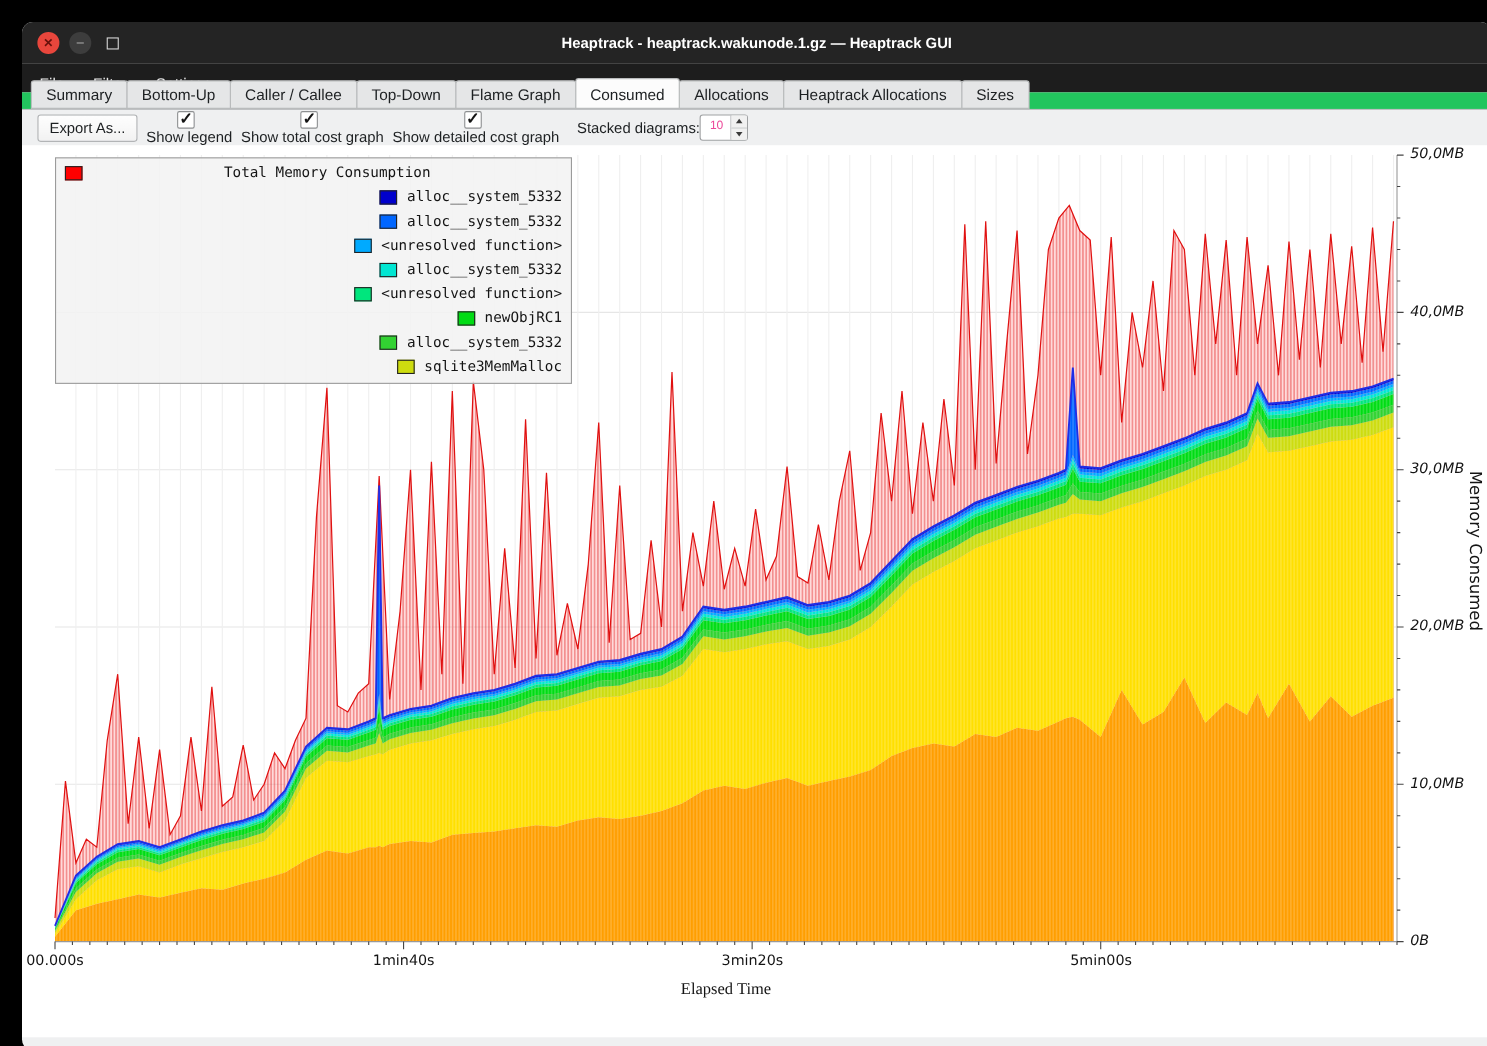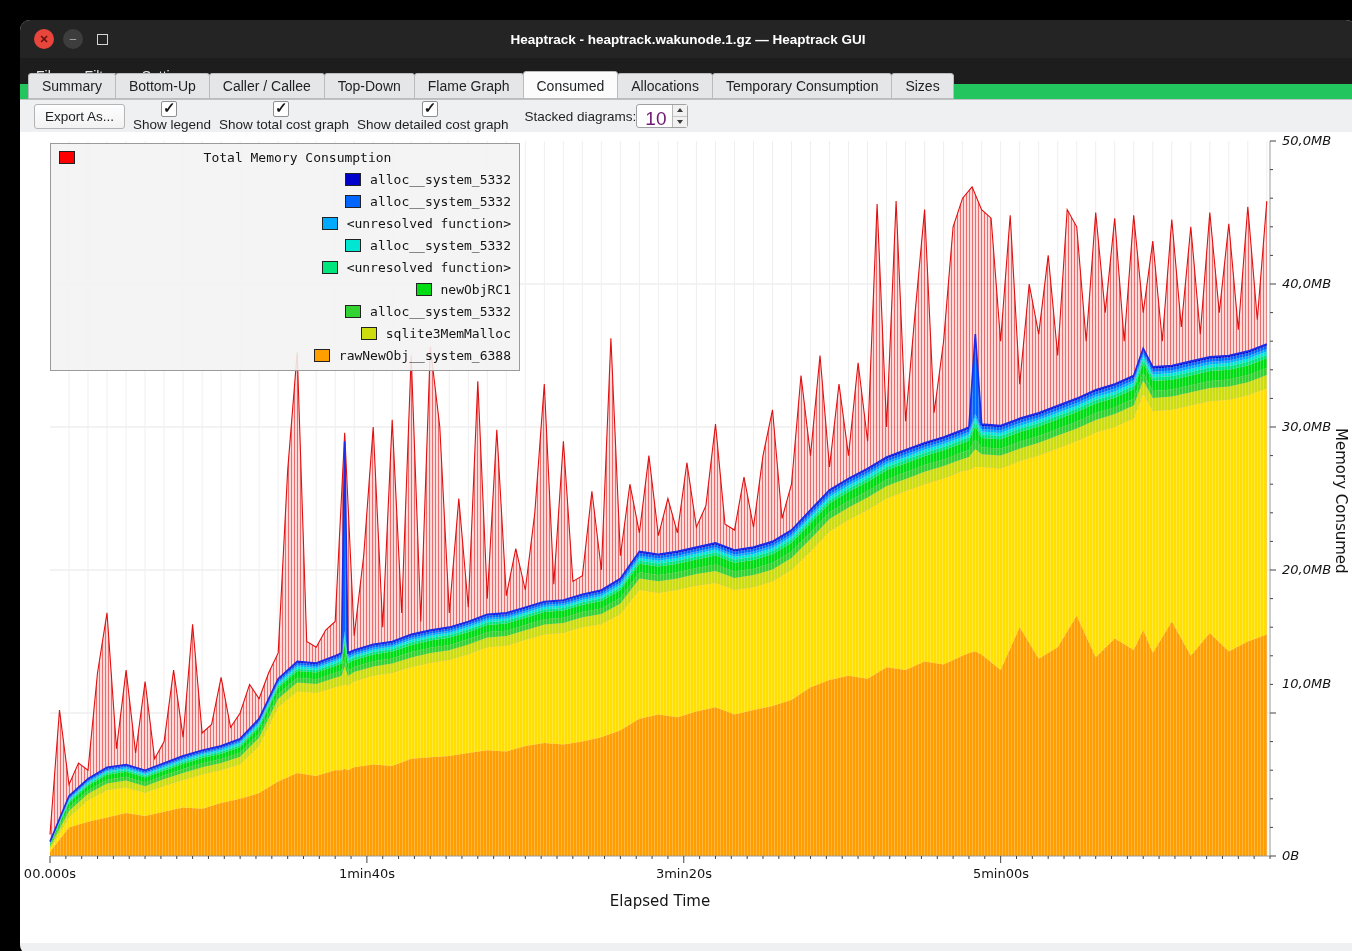--- a/index.html
+++ b/index.html
@@ -30,33 +30,33 @@
 
   
   .toolbar { height:32px; background:#eff0f1; display:flex; align-items:center; padding:0 14px; gap:0; }
   .btn { font-family:"Liberation Sans", sans-serif; font-size:13.5px; color:#1d2022; background:linear-gradient(#fefefe,#f2f2f2); border:1px solid #b2b4b6; border-radius:3px; padding:4px 10px; cursor:pointer; }
   .cb { display:flex; align-items:center; margin-left:8px; cursor:pointer;flex-direction:column; }
   .cb .box { width:16px; height:16px; background:#ffffff; border:1px solid #8d8f91; border-radius:2px; margin-right:6px; position:relative; }
   .cb.checked .box::after { content:"✓"; position:absolute; left:1px; top:-3px; font-size:15px; font-weight:bold; color:#141414; }
   .cb .cbl { font-size:13.5px; color:#1d2022; }
   .spin-label { font-size:13.5px; color:#1d2022; margin-left:16px; }
   .spinbox { display:flex; align-items:stretch; background:#ffffff; border:1px solid #9fa1a3; border-radius:3px; height:24px; }
-  .spin-val { font-size:19px; color:#701a75; padding:3px 6px 0 8px; min-width:24px; }
+  .spin-val { font-size:11px; color:#ec4899; padding:3px 6px 0 8px; min-width:24px; }
   .spin-btns { display:flex; flex-direction:column; border-left:1px solid #b5b7b9; width:15px; }
   .sb { flex:1; display:flex; align-items:center; justify-content:center; background:#f1f1f1; cursor:pointer; }
   .sb.up { border-bottom:1px solid #c4c6c8; }
   .tri-up { width:0; height:0; border-left:3.5px solid transparent; border-right:3.5px solid transparent; border-bottom:4.5px solid #3a3a3a; }
   .tri-down { width:0; height:0; border-left:3.5px solid transparent; border-right:3.5px solid transparent; border-top:4.5px solid #3a3a3a; }
 
   
   .main { position:relative; background:#ffffff; height:811px; font-family:"DejaVu Sans", sans-serif; }
   #plot { position:absolute; left:30px; top:9px; width:1220px; height:715px; overflow:visible; }
   .ytick { position:absolute; left:1262px; font-size:13px; color:#141414; white-space:nowrap;font-style:italic; }
   .xtick { position:absolute; top:734px; width:90px; text-align:center; font-size:13px; color:#141414; }
-  .xlabel { position:absolute; left:30px; top:760px; width:1220px; text-align:center; font-size:15px; color:#141414; }
+  .xlabel { position:absolute; left:30px; top:760px; width:1220px; text-align:center; font-size:15px; color:#141414;font-family:Liberation Serif, serif; }
   .ylabel { position:absolute; left:1312px; top:296px; writing-mode:vertical-rl; font-size:15px; color:#141414; }
 
   
   .legend { position:absolute; left:30px; top:11px; width:470px; background:rgba(243,243,243,0.88); border:1px solid #9b9b9b; padding:2px 0 4px; }
   .lrow { display:flex; align-items:center; height:22px; padding:0 8px; font-family:"DejaVu Sans Mono", monospace; font-size:13px; color:#141414;justify-content:flex-end; }
   .swatch { width:16px; height:13px; border:1px solid #222; margin-right:9px; flex:none; }
   .lrow.title-row .ltitle { flex:1; text-align:center; }
 </style>
 </head>
 <body>
@@ -79,21 +79,21 @@
   </div>
 
   <div class="tabbar">
     <div class="tab">Summary</div>
     <div class="tab">Bottom-Up</div>
     <div class="tab">Caller / Callee</div>
     <div class="tab">Top-Down</div>
     <div class="tab">Flame Graph</div>
     <div class="tab active">Consumed</div>
     <div class="tab">Allocations</div>
-    <div class="tab">Temporary Consumption</div>
+    <div class="tab">Heaptrack Allocations</div>
     <div class="tab">Sizes</div>
   </div>
 
   <div class="toolbar">
     <button class="btn">Export As...</button>
     <label class="cb checked">
       <span class="box"></span>
       <span class="cbl">Show legend</span>
     </label>
     <label class="cb checked">
@@ -349,31 +349,27 @@
           <span>newObjRC1</span>
         </div>
       <div class="lrow">
           <span class="swatch" style="background: rgb(50, 210, 50);"></span>
           <span>alloc__system_5332</span>
         </div>
       <div class="lrow">
           <span class="swatch" style="background: rgb(205, 220, 15);"></span>
           <span>sqlite3MemMalloc</span>
         </div>
-      <div class="lrow">
-          <span class="swatch" style="background: rgb(255, 158, 0);"></span>
-          <span>rawNewObj__system_6388</span>
-        </div>
     </div>
 
     <span class="ytick" style="top:1px">50,0MB</span>
     <span class="ytick" style="top:144px">40,0MB</span>
     <span class="ytick" style="top:287px">30,0MB</span>
     <span class="ytick" style="top:430px">20,0MB</span>
-    <span class="ytick" style="top:544px">10,0MB</span>
+    <span class="ytick" style="top:573px">10,0MB</span>
     <span class="ytick" style="top:716px">0B</span>
 
     <span class="xtick" style="left:-15px">00.000s</span>
     <span class="xtick" style="left:302px">1min40s</span>
     <span class="xtick" style="left:619px">3min20s</span>
     <span class="xtick" style="left:936px">5min00s</span>
 
     <div class="xlabel">Elapsed Time</div>
     <div class="ylabel">Memory Consumed</div>
   </div>

